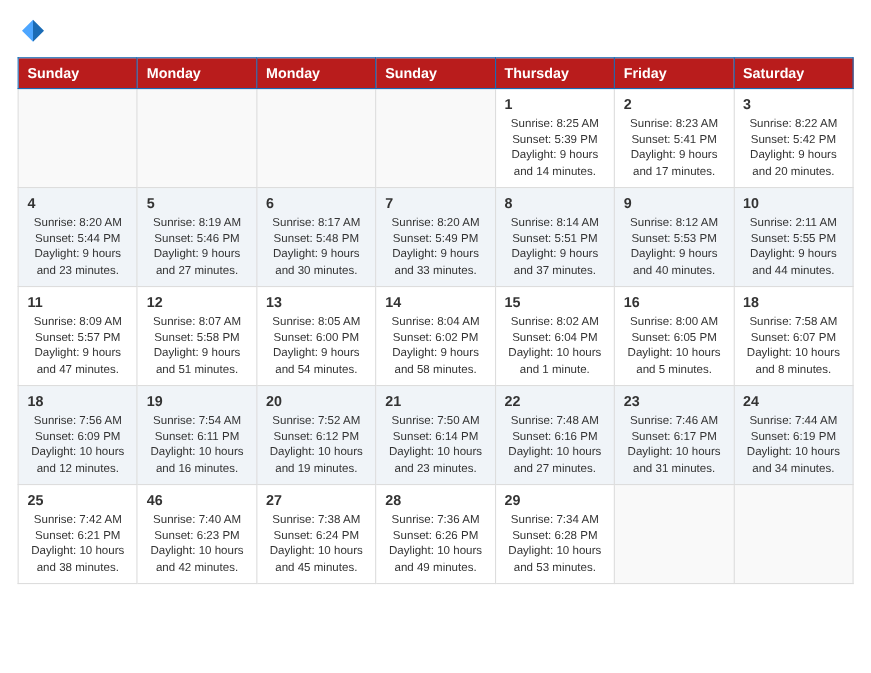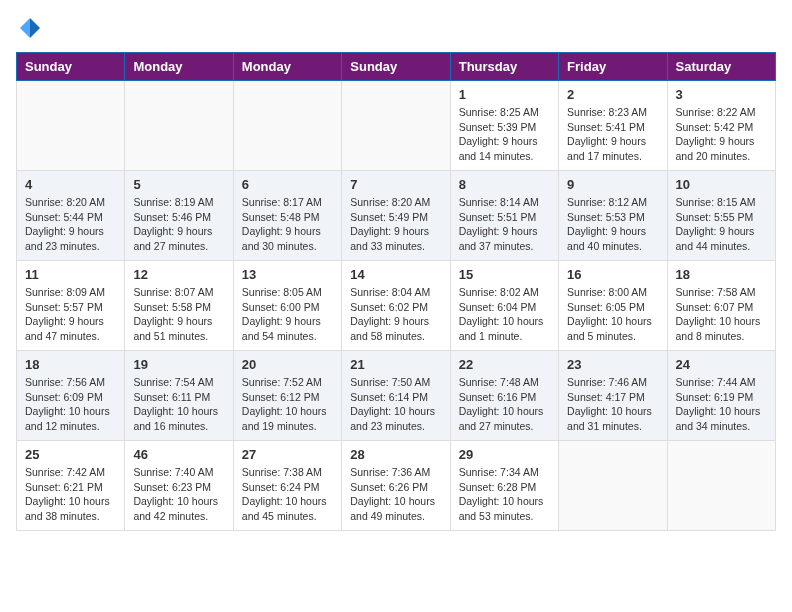--- a/index.html
+++ b/index.html
@@ -51,21 +51,21 @@
     .location {
       font-size: 16px;
       color: #333;
     }
     .calendar {
       width: 100%;
       border-collapse: collapse;
       border: 1px solid #ccc;
     }
     .calendar th {
-      background-color: #701a75;
+      background-color: #b91c1c;
       color: white;
       padding: 6px 8px;
       text-align: left;
       font-size: 13px;
       border: 1px solid #1a6bb5;
     }
     .calendar td {
       vertical-align: top;
       padding: 6px 8px;
       border: 1px solid #ddd;
@@ -80,20 +80,21 @@
     }
     .day-number {
       font-size: 13px;
       font-weight: bold;
       margin-bottom: 3px;
     }
     .day-info {
       font-size: 10.5px;
       line-height: 1.4;
       color: #333;
+      text-align: center;
     }
     .row-shaded td {
       background-color: #f0f4f8;
     }
   </style>
 </head>
 <body>
 
 <div class="header">
   <div class="logo">
@@ -181,21 +182,21 @@
 Daylight: 9 hours and 37 minutes.</div>
         </td>
         <td>
           <div class="day-number">9</div>
           <div class="day-info">Sunrise: 8:12 AM
 Sunset: 5:53 PM
 Daylight: 9 hours and 40 minutes.</div>
         </td>
         <td>
           <div class="day-number">10</div>
-          <div class="day-info">Sunrise: 8:15 AM
+          <div class="day-info">Sunrise: 2:11 AM
 Sunset: 5:55 PM
 Daylight: 9 hours and 44 minutes.</div>
         </td>
       </tr>
       <tr>
         <td>
           <div class="day-number">11</div>
           <div class="day-info">Sunrise: 8:09 AM
 Sunset: 5:57 PM
 Daylight: 9 hours and 47 minutes.</div>
@@ -264,21 +265,21 @@
         </td>
         <td>
           <div class="day-number">22</div>
           <div class="day-info">Sunrise: 7:48 AM
 Sunset: 6:16 PM
 Daylight: 10 hours and 27 minutes.</div>
         </td>
         <td>
           <div class="day-number">23</div>
           <div class="day-info">Sunrise: 7:46 AM
-Sunset: 4:17 PM
+Sunset: 6:17 PM
 Daylight: 10 hours and 31 minutes.</div>
         </td>
         <td>
           <div class="day-number">24</div>
           <div class="day-info">Sunrise: 7:44 AM
 Sunset: 6:19 PM
 Daylight: 10 hours and 34 minutes.</div>
         </td>
       </tr>
       <tr>

